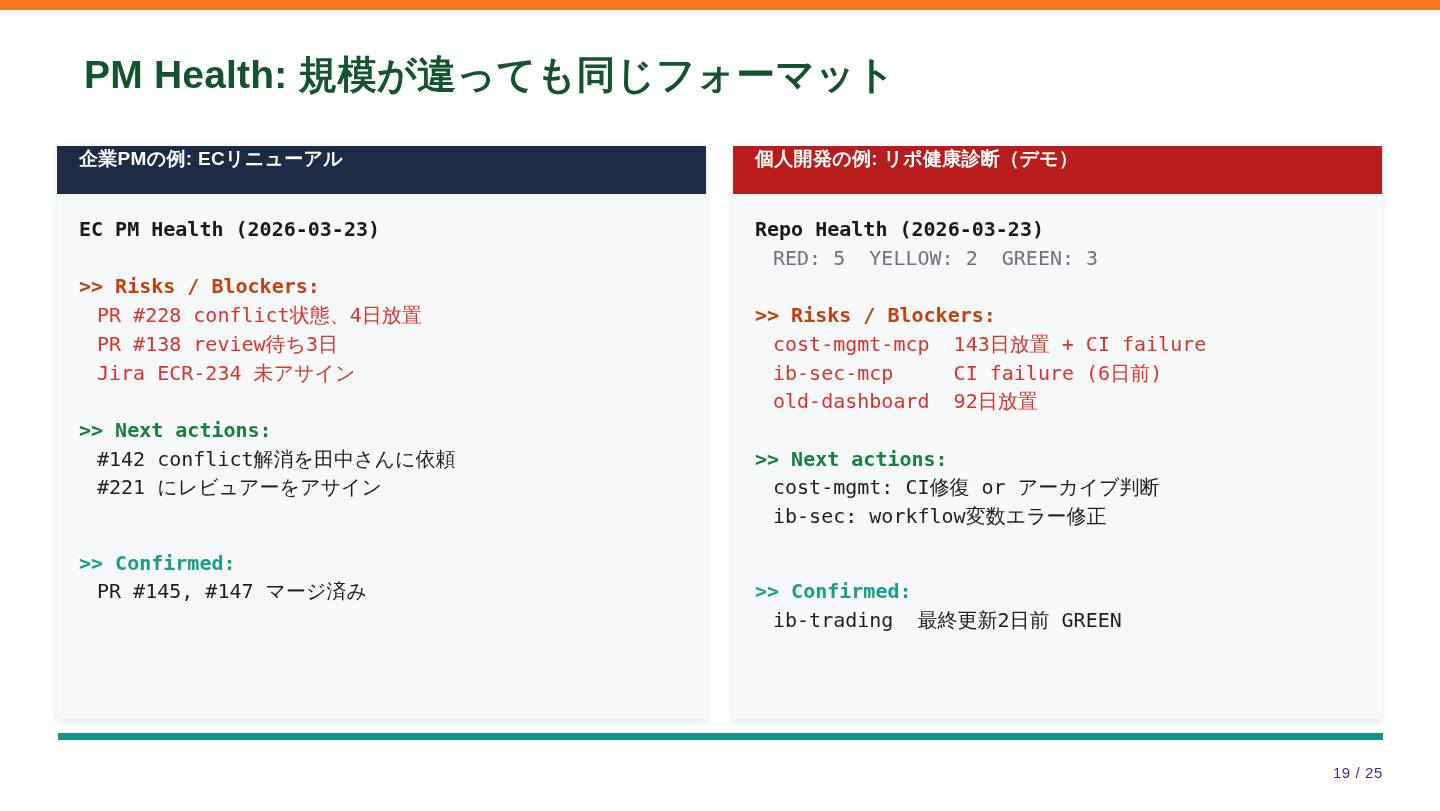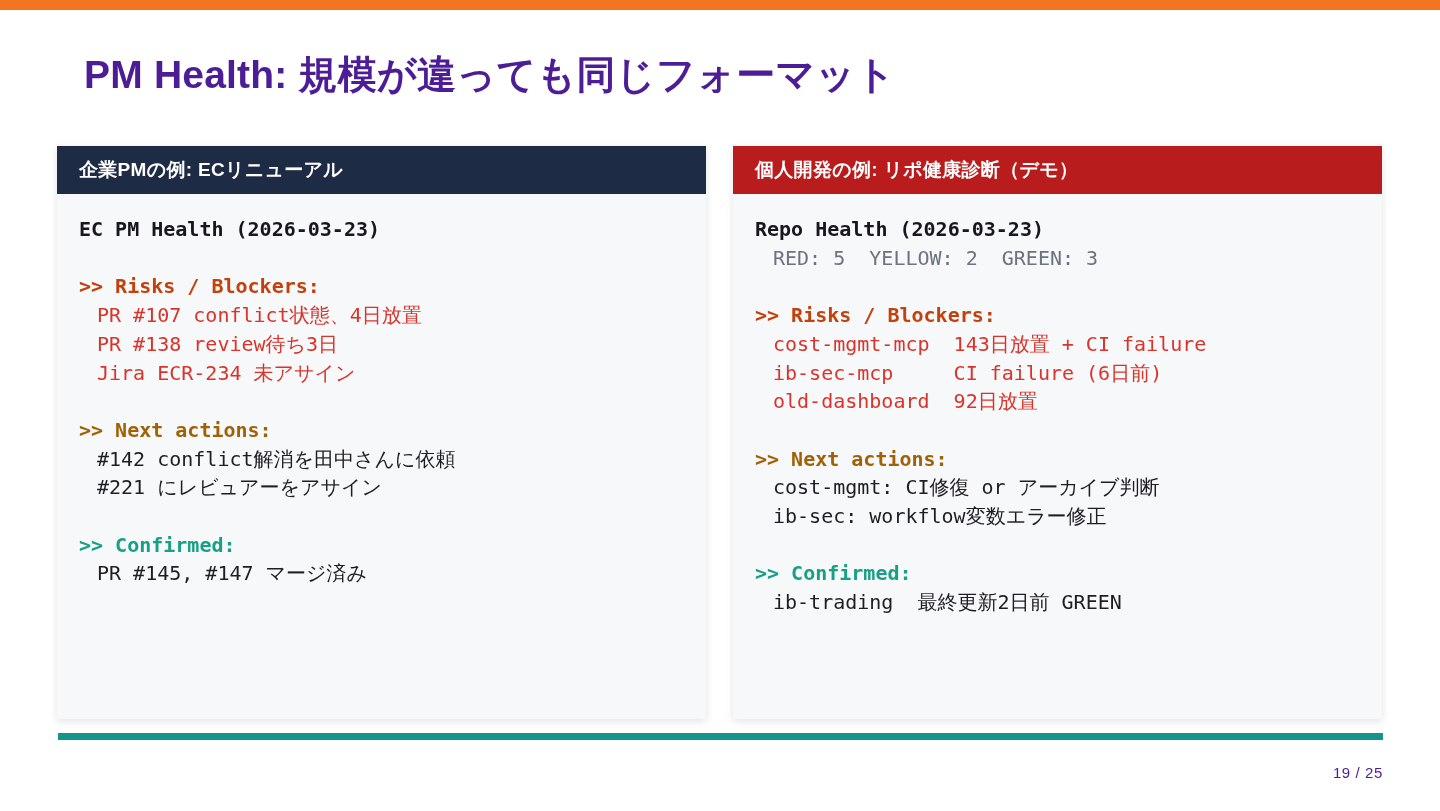--- a/index.html
+++ b/index.html
@@ -27,41 +27,41 @@
   }
 
   
   .slide-title {
     position: absolute;
     left: 84px;
     top: 52px;
     font-size: 39px;
     font-weight: bold;
     letter-spacing: 0.2px;
-    color: #4c1d95;
+    color: #14532d;
     white-space: nowrap;
     line-height: 1.2;
   }
 
   
   .card {
     position: absolute;
     top: 146px;
     width: 649px;
     height: 573px;
     background: #F7F8FA;
     box-shadow: 0 2px 7px rgba(40,50,70,0.14);
   }
   .card-left  { left: 57px; }
   .card-right { left: 733px; }
 
   .card-header {
     height: 48px;
     display: flex;
-    align-items: center;
+    align-items: flex-start;
     padding-left: 22px;
   }
   .card-left  .card-header { background: #1E2B45; }
   .card-right .card-header { background: #b91c1c; }
 
   .card-header-title {
     color: #ffffff;
     font-size: 19px;
     font-weight: bold;
     letter-spacing: 0.3px;
@@ -74,22 +74,22 @@
     font-size: 20px;
     line-height: 28.7px;
     color: #1A1A1A;
   }
 
   .ln { white-space: pre; }
 
   .ln-title   { font-weight: bold; color: #17171C; }
   .ln-summary { color: #6C737E; padding-left: 18px; }
   .ln-section-risk    { font-weight: bold; color: #c2410c; }
-  .ln-section-next    { font-weight: bold; color: #a16207; }
-  .ln-section-confirm { font-weight: bold; color: #17A083; }
+  .ln-section-next    { font-weight: bold; color: #15803d; }
+  .ln-section-confirm { font-weight: bold; color: #17A083; margin-top: 18px; }
   .ln-risk    { color: #D9342B; padding-left: 18px; }
   .ln-action  { color: #1E1E22; padding-left: 18px; }
   .ln-confirm { color: #1E1E22; padding-left: 18px; }
   .ln-blank   { height: 28.7px; }
 
   
   .bottom-rule {
     position: absolute;
     left: 58px;
     top: 733px;
@@ -116,21 +116,21 @@
 <h1 class="slide-title">PM Health: 規模が違っても同じフォーマット</h1>
 
 <section class="card card-left">
   <div class="card-header">
     <span class="card-header-title">企業PMの例: ECリニューアル</span>
   </div>
   <div class="card-body">
       <div class="ln ln-title">EC PM Health (2026-03-23)</div>
       <div class="ln ln-blank"></div>
       <div class="ln ln-section-risk">&gt;&gt; Risks / Blockers:</div>
-      <div class="ln ln-risk">PR #107 conflict状態、4日放置</div>
+      <div class="ln ln-risk">PR #228 conflict状態、4日放置</div>
       <div class="ln ln-risk">PR #138 review待ち3日</div>
       <div class="ln ln-risk">Jira ECR-234 未アサイン</div>
       <div class="ln ln-blank"></div>
       <div class="ln ln-section-next">&gt;&gt; Next actions:</div>
       <div class="ln ln-action">#142 conflict解消を田中さんに依頼</div>
       <div class="ln ln-action">#221 にレビュアーをアサイン</div>
       <div class="ln ln-blank"></div>
       <div class="ln ln-section-confirm">&gt;&gt; Confirmed:</div>
       <div class="ln ln-confirm">PR #145, #147 マージ済み</div>
     </div>

